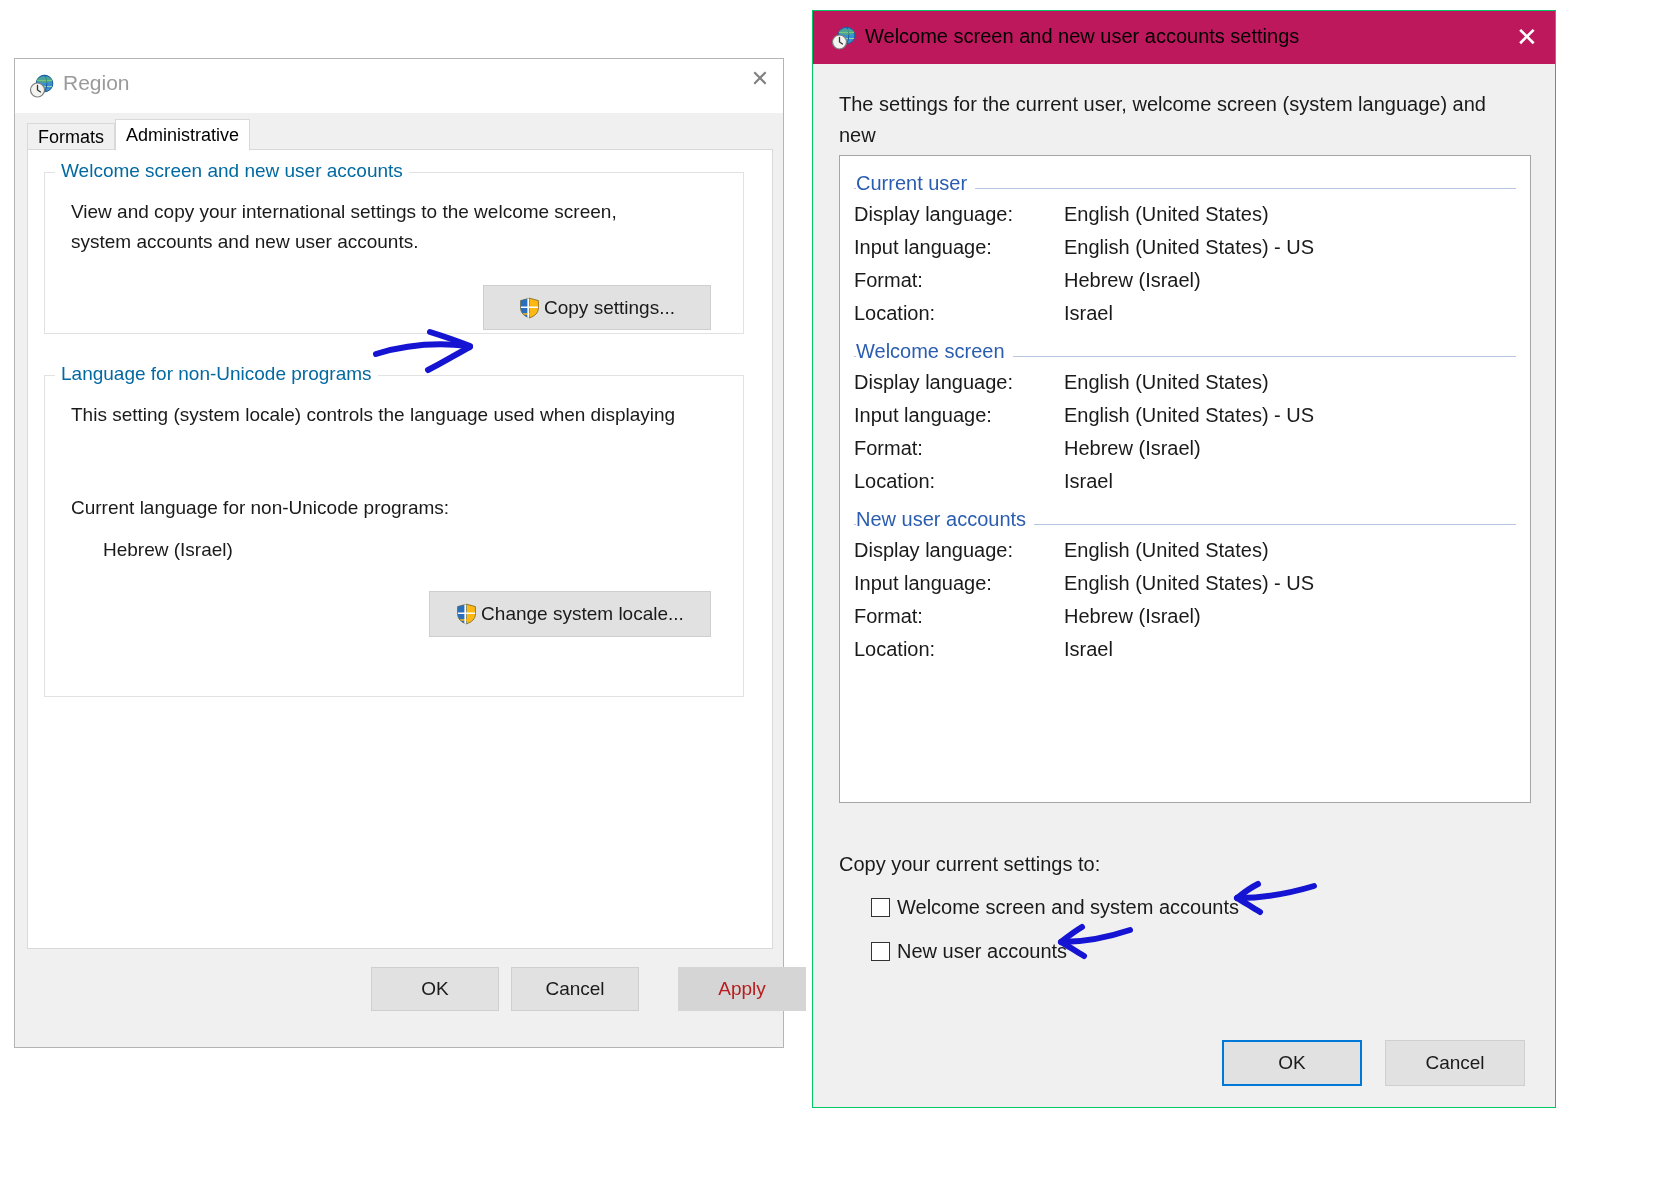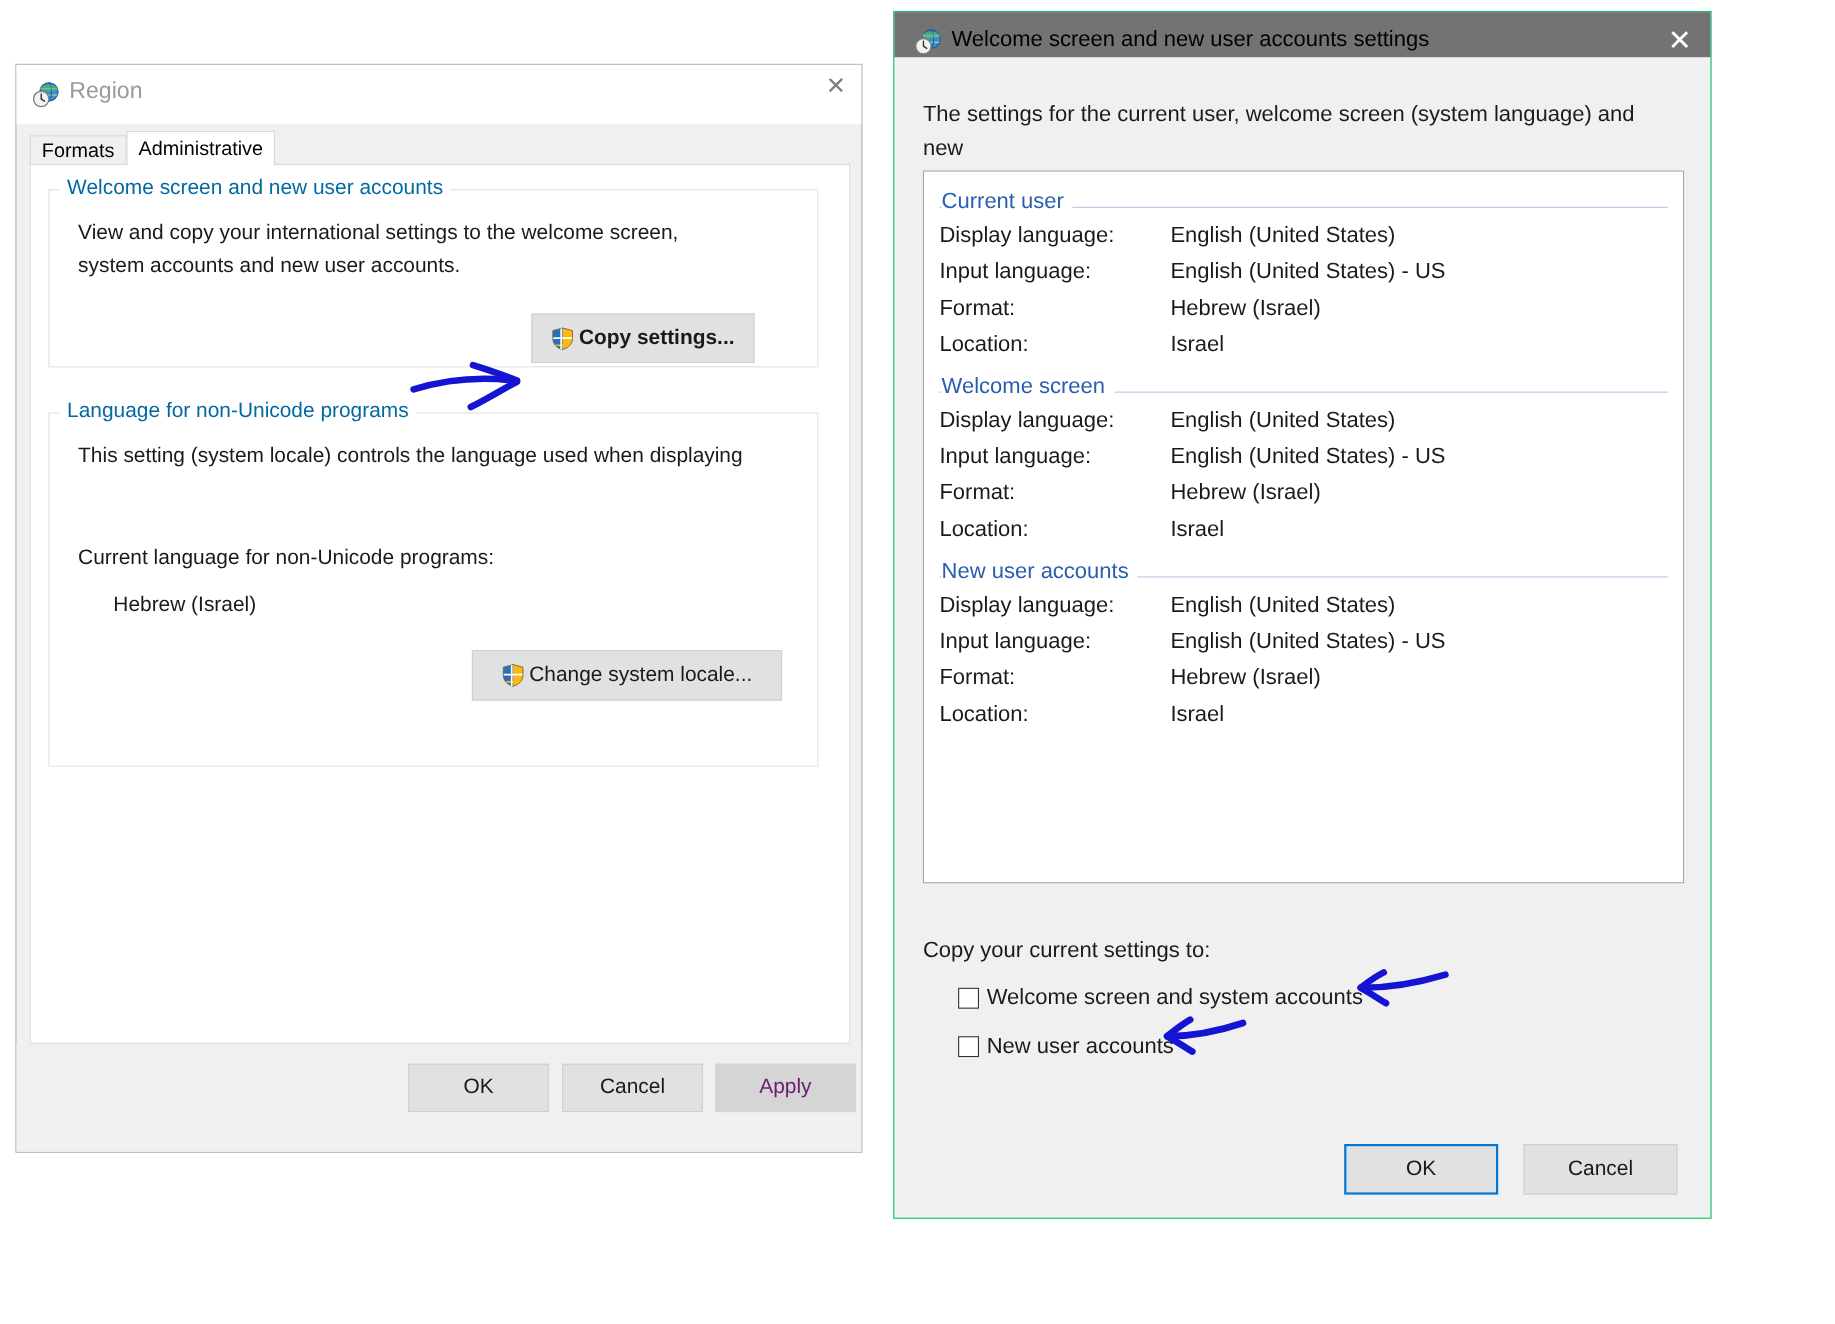--- a/index.html
+++ b/index.html
@@ -137,21 +137,21 @@
     border: 1px solid #cfcfcf;
     font-size: 19px;
     color: #1a1a1a;
     display: flex;
     align-items: center;
     justify-content: center;
     box-sizing: border-box;
     cursor: pointer;
     font-family: "Liberation Sans", sans-serif;
   }
-  .win-button.disabled { color: #701a75; background: #d5d5d5; border-color: #d5d5d5;}
+  .win-button.disabled { color: #b91c1c; background: #d5d5d5; border-color: #d5d5d5; margin-left: 28px;}
   .win-button.default  { border: 2px solid #0078d7; background: #e1e1e1;}
 
   .shield {
     width: 21px;
     height: 22px;
     margin-right: 4px;
     flex: 0 0 auto;
   }
 
   #region-footer {
@@ -171,22 +171,22 @@
     width: 744px;
     height: 1098px;
     background: #f0f0f0;
     border: 1px solid #00c864;
     box-sizing: border-box;
   }
   #welcome-titlebar {
     position: absolute;
     left: 0; top: 0;
     width: 100%;
-    height: 41px;
-    background: #737373;
+    height: 53px;
+    background: #be185d;
   }
   #welcome-titlebar .ttl-icon {
     position: absolute;
     left: 18px;
     top: 14px;
     width: 26px;
     height: 26px;
   }
   #welcome-titlebar .ttl-text {
     position: absolute;
@@ -320,21 +320,21 @@
     <span class="tab inactive">Formats</span><span class="tab active">Administrative</span>
   </div>
 
   <div id="region-body">
 
     <div class="groupbox" style="left:16px; top:22px; width:700px; height:162px;">
       <span class="legend">Welcome screen and new user accounts</span>
       <span class="body-text" style="left:26px; top:24px;">View and copy your international settings to the welcome screen,</span>
       <span class="body-text" style="left:26px; top:54px;">system accounts and new user accounts.</span>
 
-      <div class="win-button" style="position:absolute; left:438px; top:112px; width:203px; height:45px;font-weight:bold;">
+      <div class="win-button" style="position:absolute; left:438px; top:112px; width:228px; height:45px;">
         <span class="shield">
           <svg width="21" height="22" viewBox="0 0 21 22">
             <path d="M10.5 1.2 19.4 3.6v7.2c0 5.2-3.8 8.5-8.9 10-5.1-1.5-8.9-4.8-8.9-10V3.6z" fill="#fdb813" stroke="#8a6d1f" stroke-width="0.9"></path>
             <path d="M10.5 1.2 1.6 3.6v7.2c0 2.2.7 4 1.8 5.4h7.1z" fill="#2a6fbb"></path>
             <path d="M10.5 21c-2.4-.7-4.4-1.8-5.8-3.3h5.8z" fill="#2a6fbb"></path>
             <path d="M9.2 1.6v19.1M2 10.3h17" stroke="#ffffff" stroke-width="1.6" fill="none"></path>
           </svg>
         </span>
         <span>Copy settings...</span>
       </div>

